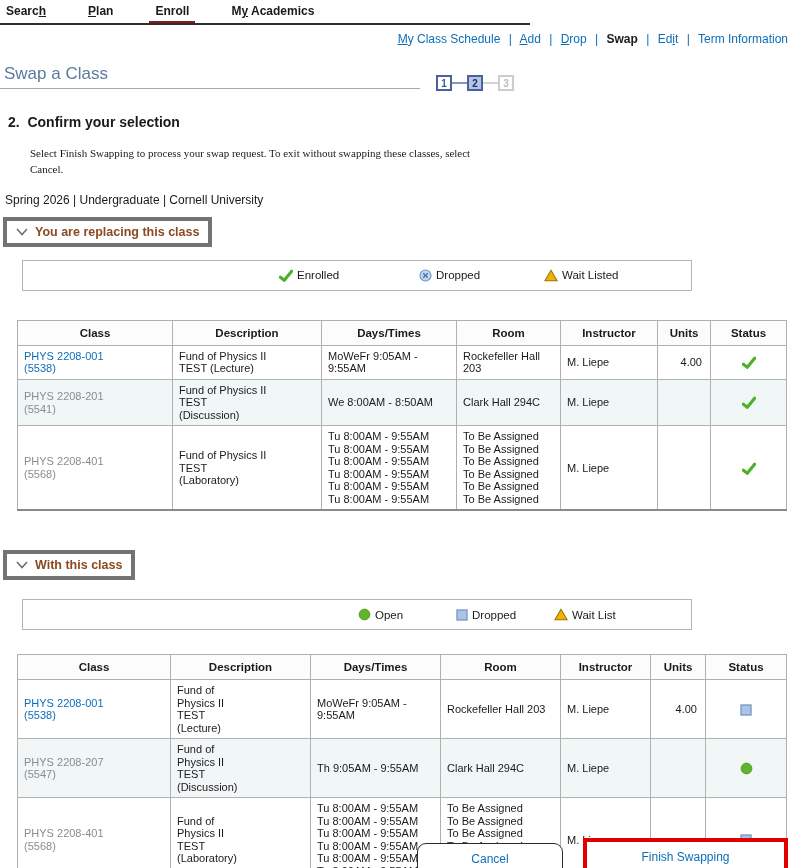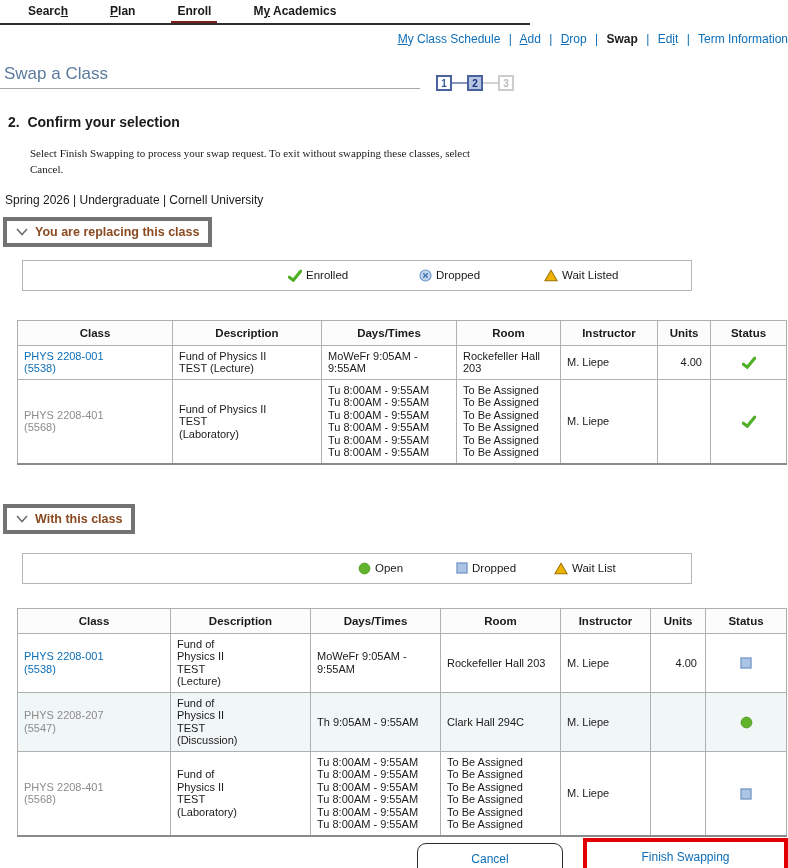--- a/index.html
+++ b/index.html
@@ -1,20 +1,20 @@
 <!DOCTYPE html>
 <html><head>
 <meta charset="utf-8">
 <style>
   * { box-sizing: border-box; margin: 0; padding: 0; }
   html,body { width:788px; height:868px; background:#fff; overflow:hidden;
     font-family:"Liberation Sans", sans-serif; color:#1a1a1a; position:relative; }
 
   
-  .tabbar { display:flex; gap:30px; padding-left:22px; width:530px;
+  .tabbar { display:flex; gap:30px; padding-left:0; width:530px;
     border-bottom:2px solid #2e2e2e; }
   .tab { font-size:12px; font-weight:bold; padding:4px 6px 2px 6px; cursor:pointer;
     border-bottom:3px solid transparent; white-space:nowrap; }
   .tab.active { border-bottom:2px solid #7f1d1d; }
   .akey { text-decoration:underline; }
 
   
   .subnav { margin:7px 0 0 4px; font-size:12px; color:#0d6eb8; white-space:nowrap;text-align:right; }
   .subnav .navlink { color:#0d6eb8; cursor:pointer; text-decoration:none; }
   .subnav .sep { color:#0d6eb8; padding:0 5px; }
@@ -137,21 +137,21 @@
         <svg width="12" height="8" viewBox="0 0 12 8">
           <polyline points="1,1 6,6.5 11,1" fill="none" stroke="#6e6e6e" stroke-width="1.6"></polyline>
         </svg>
       </span>
     <span class="sect-title">You are replacing this class</span>
   </div>
 </div>
 
 
 <div class="legend legend1">
-  <div class="litem" style="left:265px">
+  <div class="litem" style="left:256px">
     <span class="icon">
         <svg width="14" height="13" viewBox="0 0 16 15">
           <path d="M1.5 9.5 L6 13 L14.5 2.5" stroke="#4faf27" stroke-width="3.6" fill="none" stroke-linecap="round"></path>
         </svg>
       </span>
     <span>Enrolled</span>
   </div>
   <div class="litem" style="left:396px">
     <span class="icon">
         <svg width="13" height="13" viewBox="0 0 16 16">
@@ -200,20 +200,34 @@
       <td>Fund of Physics II
 TEST (Lecture)</td>
       <td>MoWeFr 9:05AM - 9:55AM</td>
       <td>Rockefeller Hall 203</td>
       <td>M. Liepe</td>
       <td class="units">4.00</td>
       <td class="status"><span class="icon"><svg width="14" height="13" viewBox="0 0 16 15">
               <path d="M1.5 9.5 L6 13 L14.5 2.5" stroke="#4faf27" stroke-width="3.6" fill="none" stroke-linecap="round"></path>
             </svg></span></td>
     </tr>
+    <tr class="alt">
+      <td class="cgray">PHYS 2208-201
+(5541)</td>
+      <td>Fund of Physics II
+TEST
+(Discussion)</td>
+      <td>We 8:00AM - 8:50AM</td>
+      <td>Clark Hall 294C</td>
+      <td>M. Liepe</td>
+      <td class="units"></td>
+      <td class="status"><span class="icon"><svg width="14" height="13" viewBox="0 0 16 15">
+              <path d="M1.5 9.5 L6 13 L14.5 2.5" stroke="#4faf27" stroke-width="3.6" fill="none" stroke-linecap="round"></path>
+            </svg></span></td>
+    </tr>
     <tr>
       <td class="cgray">PHYS 2208-401
 (5568)</td>
       <td>Fund of Physics II
 TEST
 (Laboratory)</td>
       <td>Tu 8:00AM - 9:55AM
 Tu 8:00AM - 9:55AM
 Tu 8:00AM - 9:55AM
 Tu 8:00AM - 9:55AM

